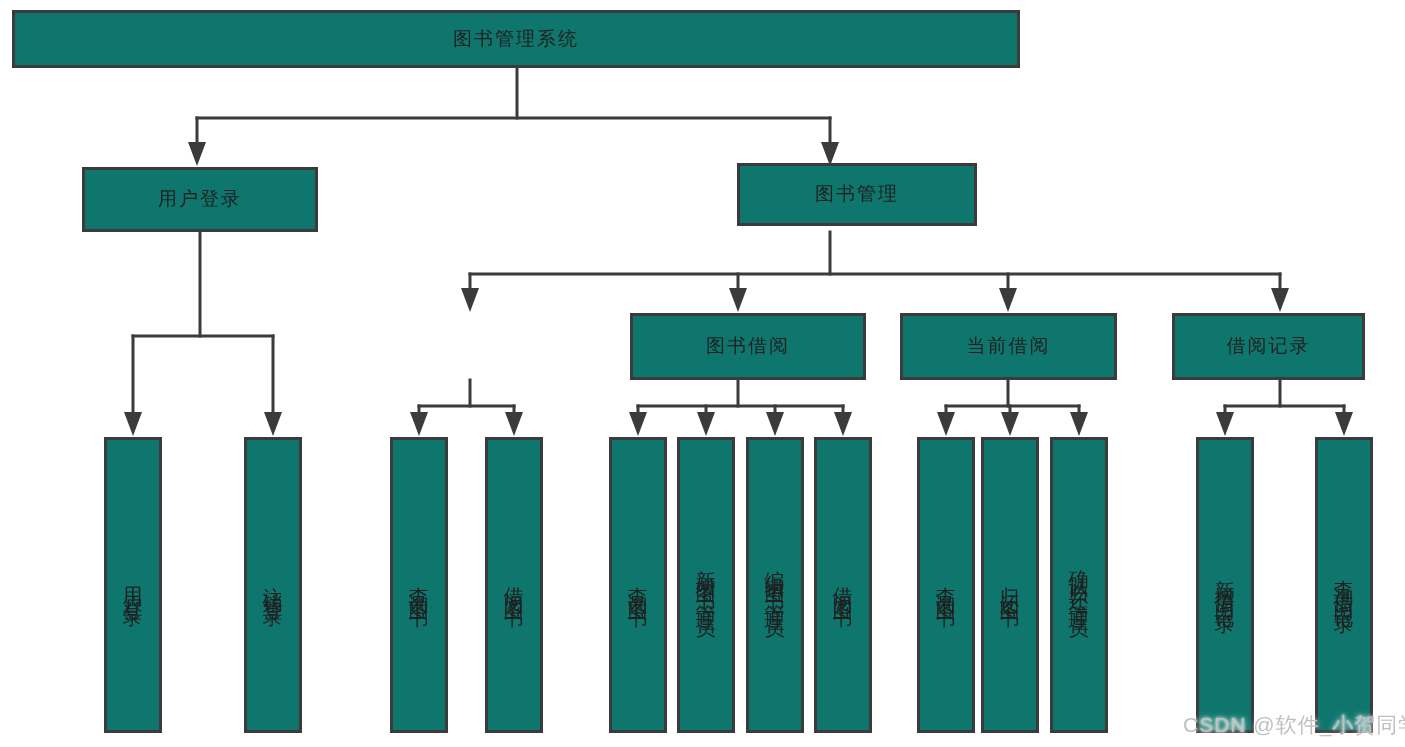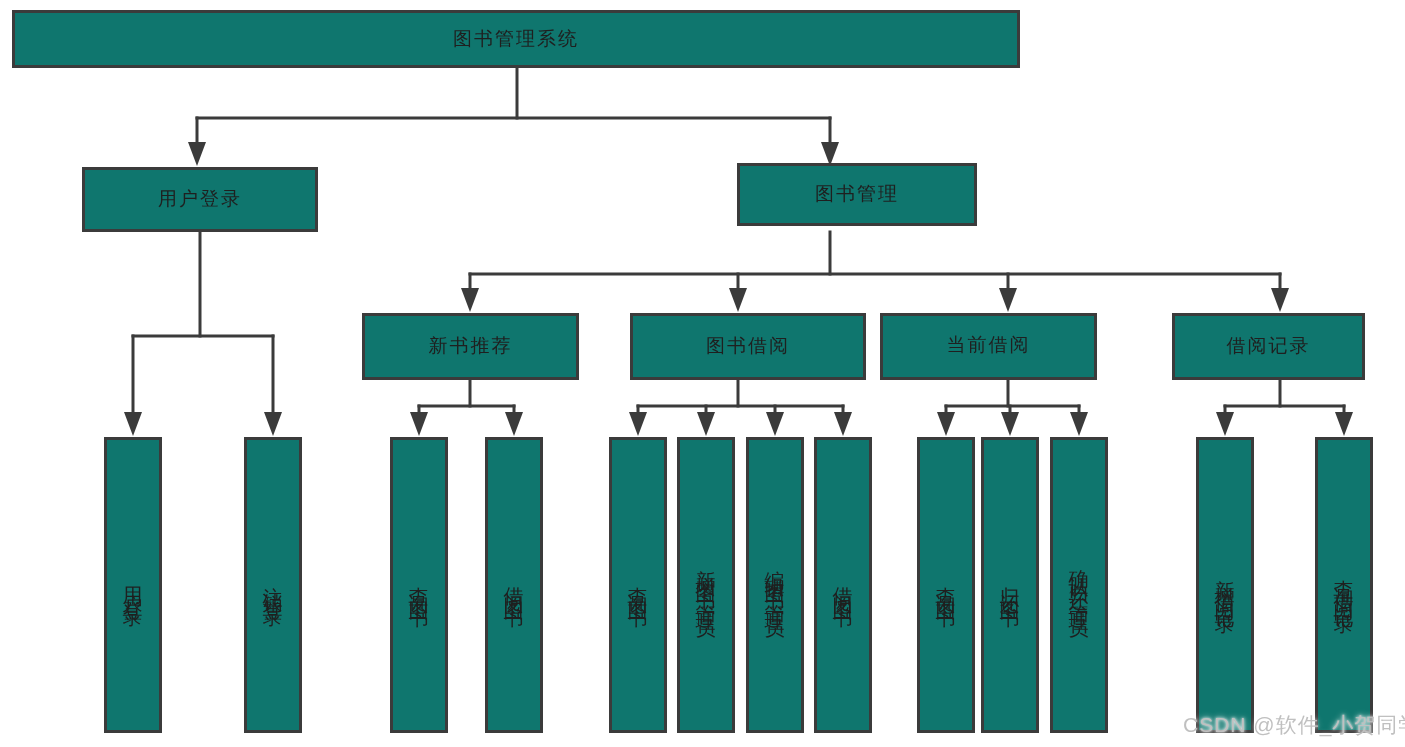--- a/index.html
+++ b/index.html
@@ -20,21 +20,21 @@
   .box.v {
     writing-mode: vertical-rl; text-orientation: mixed;
     font-size: 20px; letter-spacing: 7px; padding: 10px 0;
   }
   
   #b-root   { left: 12px;   top: 10px;  width: 1008px; height: 58px; }
   #b-login  { left: 82px;   top: 167px; width: 236px;  height: 65px; }
   #b-mgmt   { left: 710px;  top: 163px; width: 240px;  height: 63px; margin-left: 27px; }
   #b-l3-0   { left: 362px;  top: 313px; width: 217px;  height: 67px; }
   #b-l3-1   { left: 630px;  top: 313px; width: 236px;  height: 67px; }
-  #b-l3-2   { left: 880px;  top: 313px; width: 217px;  height: 67px; font-family: Liberation Mono, monospace; }
+  #b-l3-2   { left: 900px;  top: 313px; width: 217px;  height: 67px; }
   #b-l3-3   { left: 1172px; top: 313px; width: 193px;  height: 67px; }
   .leaf { top: 437px; width: 58px; height: 296px; }
   #b-g1-0 { left: 104px; }  #b-g1-1 { left: 244px; }
   #b-g2-0 { left: 390px; }  #b-g2-1 { left: 485px; }
   #b-g3-0 { left: 609px; }  #b-g3-1 { left: 677px; }
   #b-g3-2 { left: 746px; }  #b-g3-3 { left: 814px; }
   #b-g4-0 { left: 917px; }  #b-g4-1 { left: 981px; }  #b-g4-2 { left: 1050px; }
   #b-g5-0 { left: 1196px; } #b-g5-1 { left: 1315px; }
   #watermark {
     position: absolute; left: 1183px; top: 711px; z-index: 5;
@@ -114,21 +114,20 @@
       <polygon points="1216,412 1234,412 1225,436"></polygon>
       <polygon points="1335,412 1353,412 1344,436"></polygon>
     </g>
   </svg>
 
   <div id="b-root" class="box">图书管理系统</div>
 
   <div id="b-login" class="box">用户登录</div>
   <div id="b-mgmt" class="box">图书管理</div>
 
-  <div id="b-l3-0" class="box">新书推荐</div>
   <div id="b-l3-1" class="box">图书借阅</div>
   <div id="b-l3-2" class="box">当前借阅</div>
   <div id="b-l3-3" class="box">借阅记录</div>
 
   <div id="b-g1-0" class="box v leaf">用户登录</div>
   <div id="b-g1-1" class="box v leaf">注销登录</div>
 
   <div id="b-g2-0" class="box v leaf">查询图书</div>
   <div id="b-g2-1" class="box v leaf">借阅图书</div>
 

